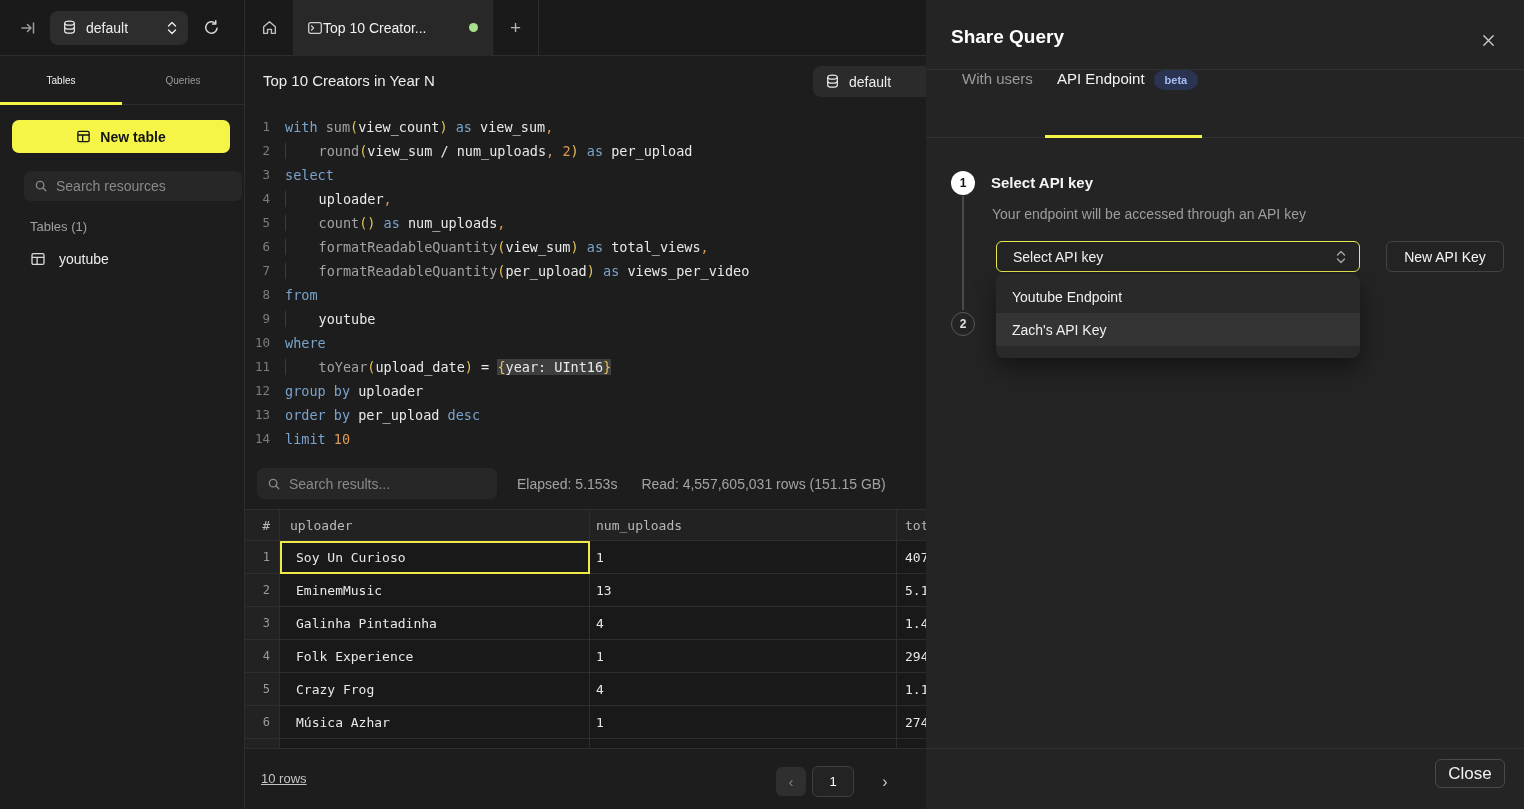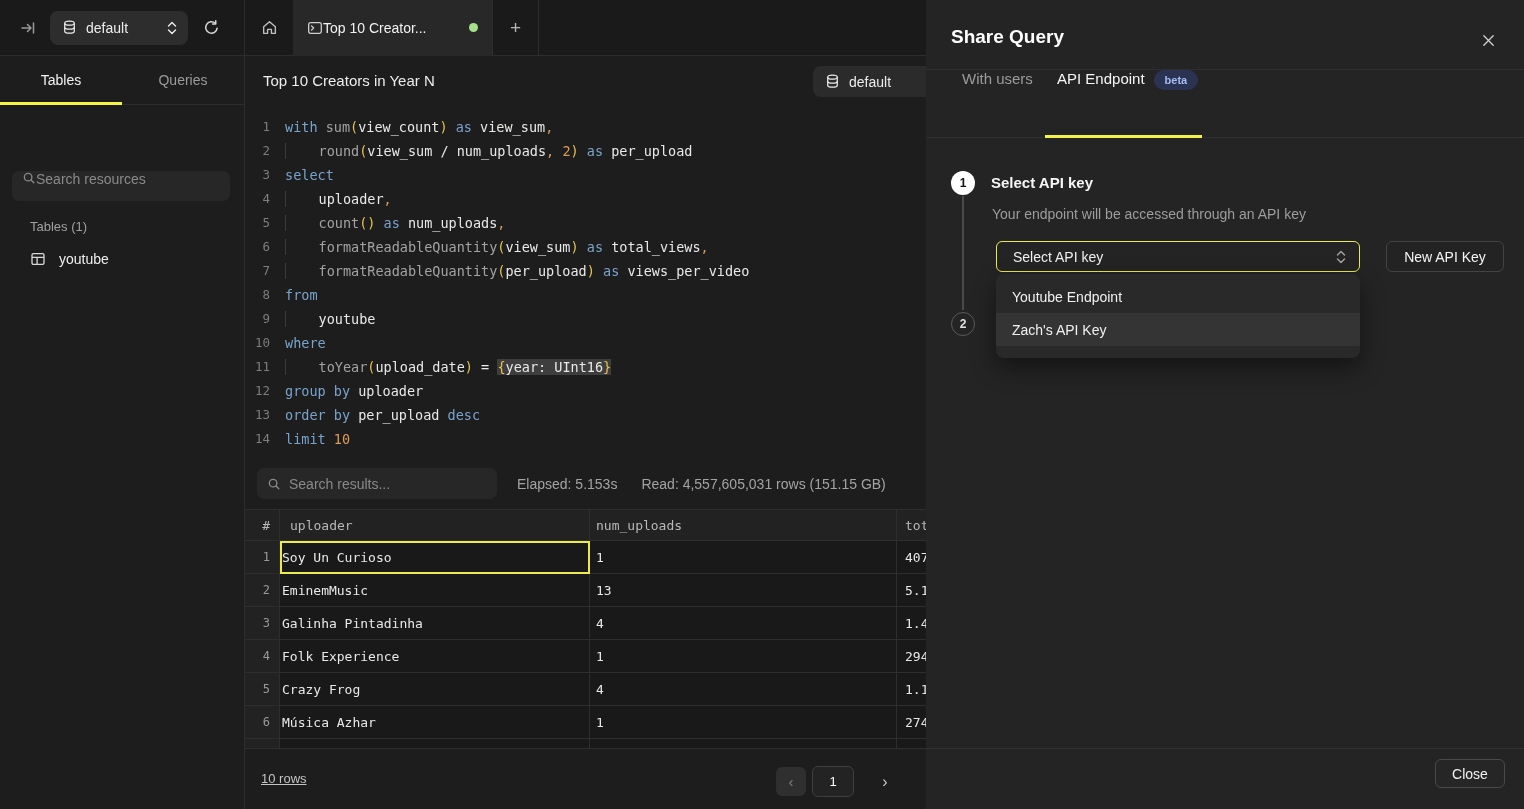--- a/index.html
+++ b/index.html
@@ -23,25 +23,25 @@
   .home-btn{margin-left:8px;width:32px;height:32px;color:#c0c0c0;}
   .qtab{margin-left:8px;width:200px;height:56px;background:var(--tab-active);display:flex;align-items:center;gap:0;padding:0 14px;cursor:pointer;border-right:1px solid var(--border);}
   .qtab .ticon{color:#cfcfcf;display:flex;}
   .qtab .tlabel{font-size:14px;color:#f2f2f2;white-space:nowrap;}
   .qtab .dot{width:9px;height:9px;border-radius:50%;background:var(--green);margin-left:auto;}
   .newtab-btn{width:46px;height:56px;font-size:19px;color:#b5b5b5;border-right:1px solid var(--border);}
 
   
   .sidebar{position:absolute;left:0;top:56px;width:245px;height:753px;background:var(--bg);border-right:1px solid var(--border);}
   .side-tabs{display:flex;height:49px;border-bottom:1px solid var(--border);}
-  .side-tab{flex:1;display:flex;align-items:center;justify-content:center;font-size:14px;color:var(--dim);cursor:pointer;position:relative;}
+  .side-tab{flex:1;display:flex;align-items:center;justify-content:center;font-size:10px;color:var(--dim);cursor:pointer;position:relative;}
   .side-tab.active{color:#f2f2f2;}
   .side-tab.active::after{content:"";position:absolute;left:0;right:0;bottom:-1px;height:3px;background:var(--yellow);}
   .newtable-btn{position:absolute;left:12px;top:64px;width:218px;height:33px;background:var(--yellow);border:none;border-radius:7px;display:flex;align-items:center;justify-content:center;gap:9px;font-size:14px;font-weight:600;color:#141414;cursor:pointer;}
-  .search-box{position:absolute;left:12px;top:115px;width:218px;height:30px;background:var(--input);border-radius:7px;display:flex;align-items:flex-start;gap:0;padding:0 10px;}
+  .search-box{position:absolute;left:24px;top:115px;width:218px;height:30px;background:var(--input);border-radius:7px;display:flex;align-items:center;gap:8px;padding:0 10px;}
   .search-box svg{color:#8a8a8a;flex:none;}
   .search-box input{background:none;border:none;outline:none;color:#d8d8d8;font-size:14px;width:100%;}
   .search-box input::placeholder{color:#8a8a8a;}
   .section-label{position:absolute;left:30px;top:163px;font-size:13px;color:#a0a0a0;}
   .table-item{position:absolute;left:18px;top:188px;width:212px;height:30px;display:flex;align-items:center;gap:13px;padding-left:12px;border-radius:6px;cursor:pointer;color:#d9d9d9;}
   .table-item .tname{font-size:14px;color:#ededed;}
 
   
   .main{position:absolute;left:245px;top:56px;width:1279px;height:753px;background:var(--bg);}
   .main-titlebar{position:absolute;left:0;top:0;width:100%;height:49px;}
@@ -68,21 +68,21 @@
 
   
   .rtable{position:absolute;left:0;top:453px;width:1279px;font-family:"DejaVu Sans Mono",monospace;font-size:13px;}
   .thead,.trow,.trow-partial{display:grid;grid-template-columns:35px 310px 307px 1fr;}
   .thead{height:32px;background:var(--numcol);border-top:1px solid #2e2e2e;border-bottom:1px solid #2e2e2e;color:#b8b8b8;}
   .thead .th{display:flex;align-items:center;border-right:1px solid #2e2e2e;padding-left:10px;cursor:pointer;}
   .thead .th:first-child{justify-content:flex-end;padding:0 9px 0 0;}
   .thead .th:nth-child(3){padding-left:6px;}
   .thead .th:last-child{border-right:none;padding-left:8px;}
   .trow{height:33px;}
-  .trow .td{display:flex;align-items:center;border-right:1px solid #2e2e2e;border-bottom:1px solid #2e2e2e;padding-left:2px;background:var(--cellbg);color:#e8e8e8;cursor:pointer;position:relative;}
+  .trow .td{display:flex;align-items:center;border-right:1px solid #2e2e2e;border-bottom:1px solid #2e2e2e;padding-left:16px;background:var(--cellbg);color:#e8e8e8;cursor:pointer;position:relative;}
   .trow .td.num{justify-content:flex-end;padding:0 9px 0 0;background:var(--numcol);color:#9a9a9a;font-size:12px;cursor:default;}
   .trow .td:nth-child(3){padding-left:6px;}
   .trow .td:last-child{border-right:none;padding-left:8px;}
   .trow .td.sel{outline:2px solid #f0e94a;outline-offset:-2px;z-index:2;}
   .trow-partial{height:9px;}
   .trow-partial div{border-right:1px solid #2e2e2e;background:var(--cellbg);}
   .trow-partial div:first-child{background:var(--numcol);}
   .trow-partial div:last-child{border-right:none;}
 
   
@@ -110,21 +110,21 @@
   .step-title{position:absolute;left:65px;top:36px;font-size:15px;font-weight:bold;color:#f5f5f5;}
   .step-desc{position:absolute;left:66px;top:68px;font-size:14px;color:#9d9d9d;}
   .api-select{position:absolute;left:70px;top:103px;width:364px;height:31px;background:var(--panel);border:1px solid #e9e94f;border-radius:6px;display:flex;align-items:center;padding:0 12px 0 16px;font-size:14px;color:#f0f0f0;cursor:pointer;}
   .api-select .lbl{flex:1;text-align:left;}
   .api-select svg{color:#a5a5a5;}
   .newkey-btn{position:absolute;left:460px;top:103px;width:118px;height:31px;background:#232323;border:1px solid #434343;border-radius:6px;color:#f5f5f5;font-size:14px;cursor:pointer;}
   .api-menu{position:absolute;left:70px;top:136px;width:364px;height:84px;background:#292929;border-radius:8px;box-shadow:0 10px 24px rgba(0,0,0,.45);padding:6px 0;overflow:hidden;}
   .api-menu .mi{height:33px;display:flex;align-items:center;padding-left:16px;font-size:14px;color:#f0f0f0;cursor:pointer;}
   .api-menu .mi.hl{background:#343434;}
   .sp-footer{position:absolute;left:0;bottom:0;width:100%;height:61px;border-top:1px solid #303030;}
-  .close-btn{position:absolute;right:19px;top:10px;width:70px;height:29px;background:#262626;border:1px solid #4a4a4a;border-radius:6px;color:#f2f2f2;font-size:14px;cursor:pointer;}
+  .close-btn{position:absolute;right:19px;top:10px;width:70px;height:29px;background:#262626;border:1px solid #4a4a4a;border-radius:6px;color:#f2f2f2;font-size:17px;cursor:pointer;}
   svg{display:block;}
 </style>
 </head>
 <body>
 
 <div class="app">
 
   <header class="topbar">
     <div class="tb-left">
       <button class="icon-btn expand-btn">
@@ -176,20 +176,29 @@
       <span class="dot"></span>
     </div>
     <button class="icon-btn newtab-btn">+</button>
   </header>
 
   <aside class="sidebar">
     <div class="side-tabs">
       <div class="side-tab active">Tables</div>
       <div class="side-tab">Queries</div>
     </div>
+    <button class="newtable-btn">
+      <span>
+        <svg width="15" height="15" viewBox="0 0 16 16" fill="none" stroke="currentColor" stroke-width="1.4">
+            <rect x="2" y="2.6" width="12" height="10.8" rx="1.4"></rect>
+            <path d="M2 6.4h12M7.1 6.4v7"></path>
+          </svg>
+      </span>
+      <span>New table</span>
+    </button>
     <div class="search-box">
       <span>
         <svg width="14" height="14" viewBox="0 0 16 16" fill="none" stroke="currentColor" stroke-width="1.5" stroke-linecap="round">
             <circle cx="7" cy="7" r="4.3"></circle>
             <path d="m10.3 10.3 3.2 3.2"></path>
           </svg>
       </span>
       <input placeholder="Search resources" style="">
     </div>
     <div class="section-label">Tables (1)</div>

